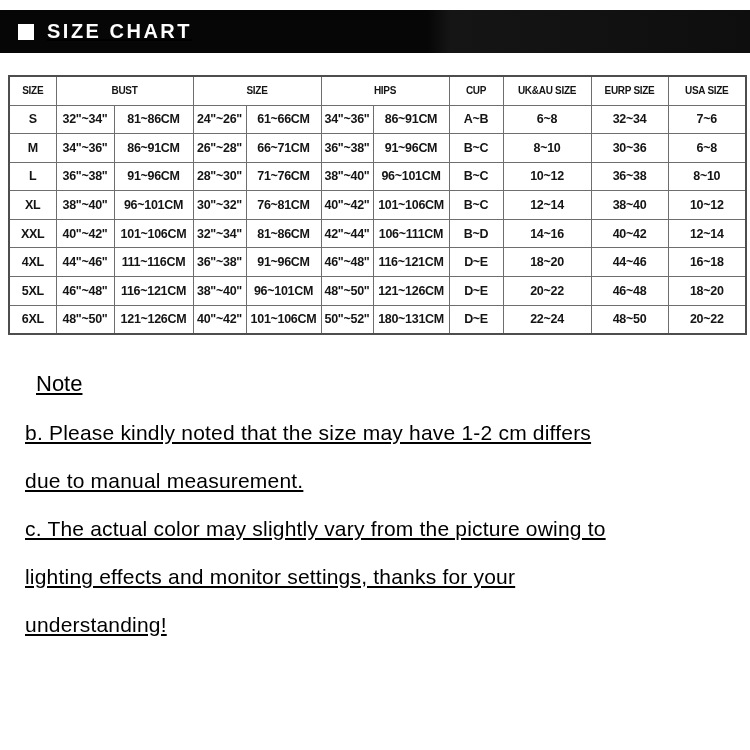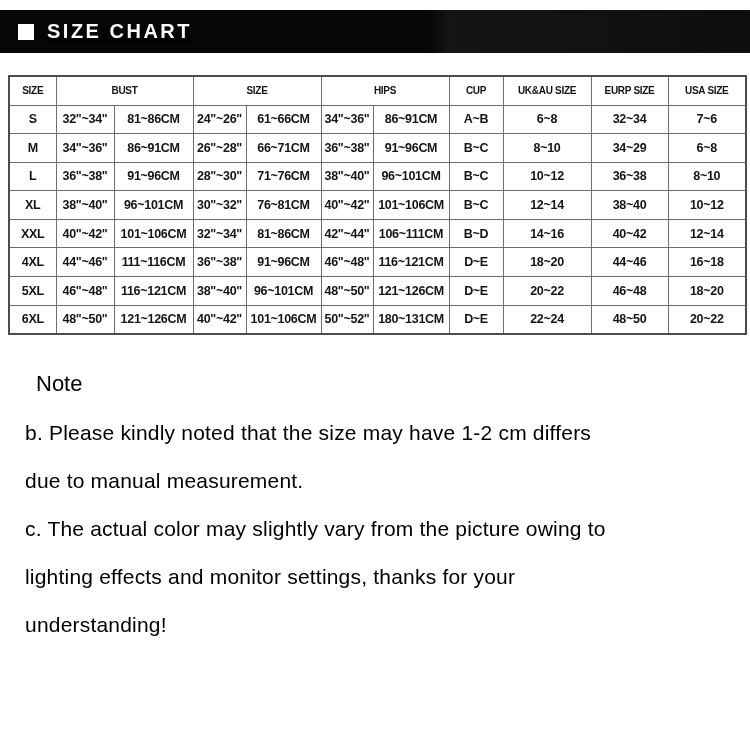--- a/index.html
+++ b/index.html
@@ -71,20 +71,21 @@
   .size-table td {
     height: 28.6px;
     font-size: 12.5px;
     font-weight: bold;
   }
 
   
   .notes {
     margin-top: 37px;
     color: var(--ink);
+    text-decoration: underline;
   }
   .note-title {
     margin: 0 0 26px 36px;
     font-size: 22px;
     line-height: 23px;
   }
   .note-line {
     margin: 0 0 25px 25px;
     font-size: 21px;
     line-height: 23px;
@@ -146,21 +147,21 @@
         <tr>
           <td>M</td>
           <td>34"~36"</td>
           <td>86~91CM</td>
           <td>26"~28"</td>
           <td>66~71CM</td>
           <td>36"~38"</td>
           <td>91~96CM</td>
           <td>B~C</td>
           <td>8~10</td>
-          <td>34~29</td>
+          <td>30~36</td>
           <td>6~8</td>
         </tr>
         <tr>
           <td>L</td>
           <td>36"~38"</td>
           <td>91~96CM</td>
           <td>28"~30"</td>
           <td>71~76CM</td>
           <td>38"~40"</td>
           <td>96~101CM</td>

